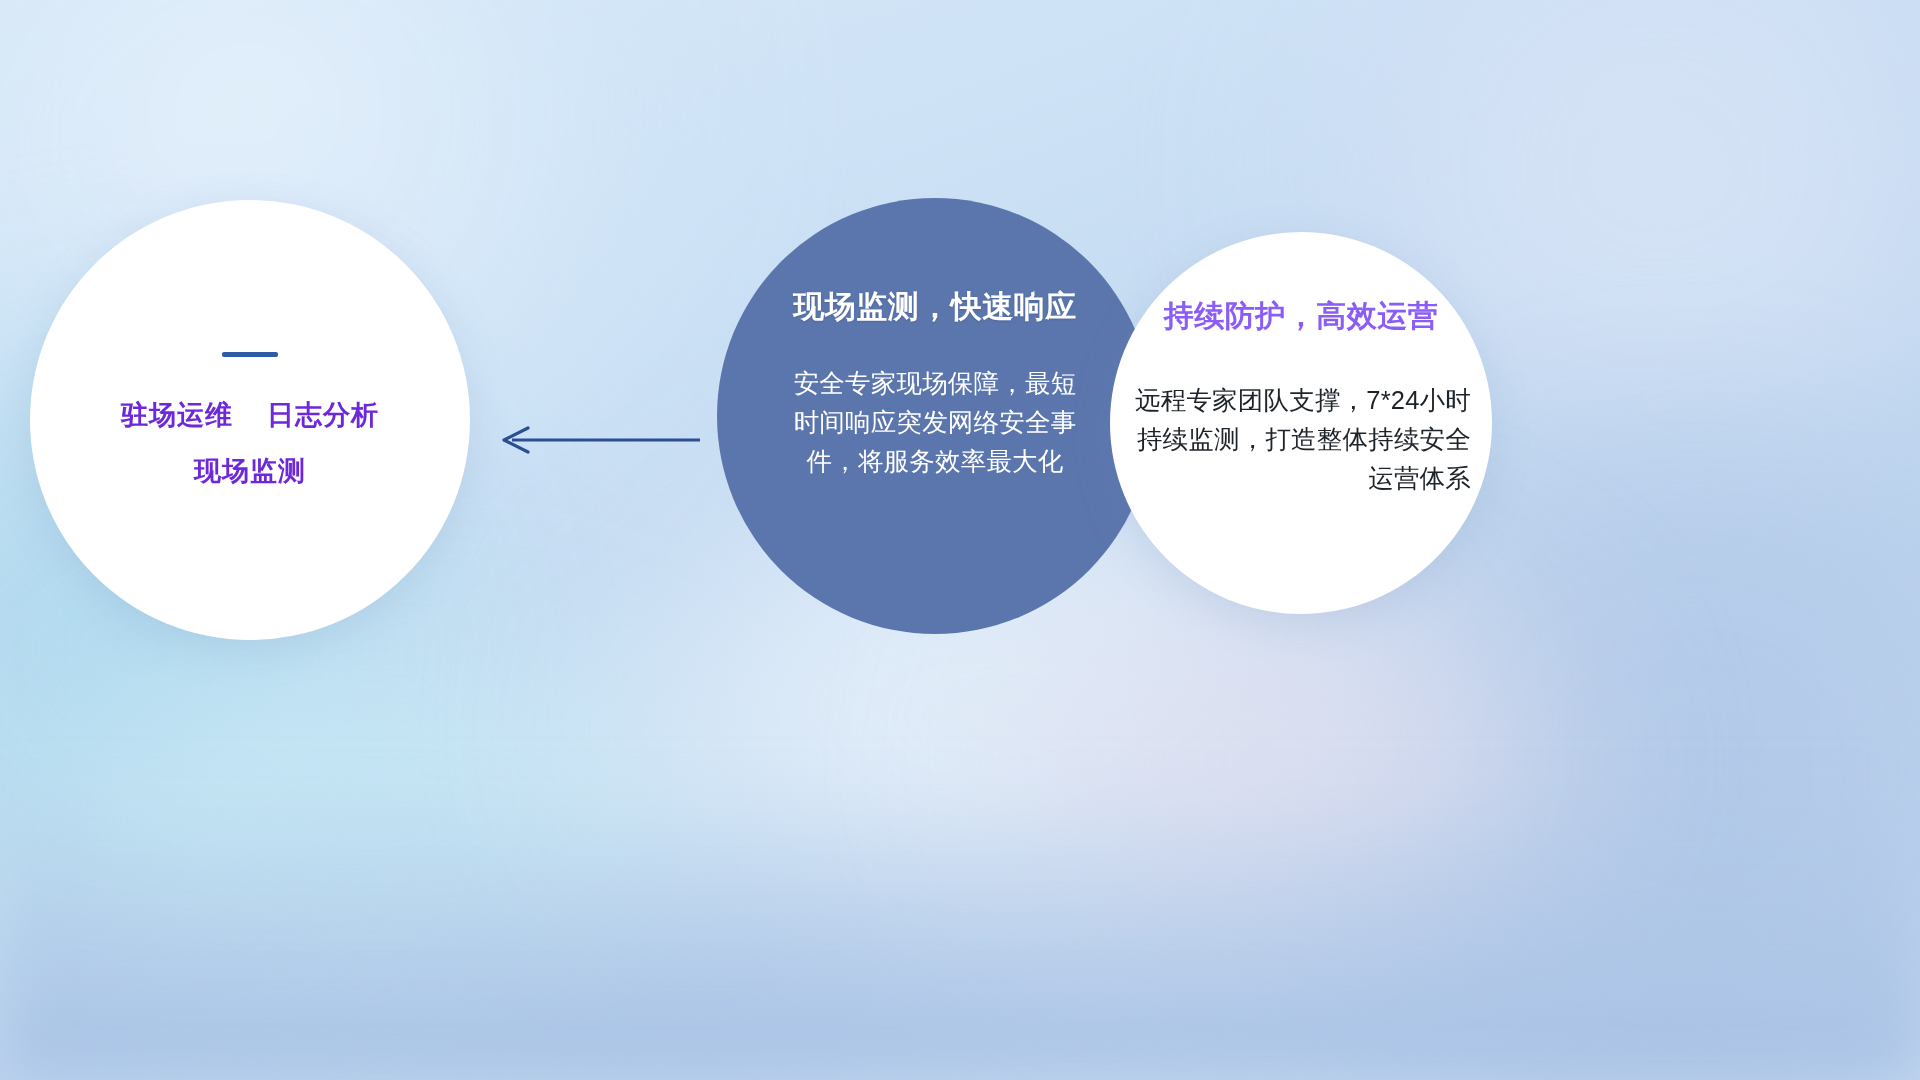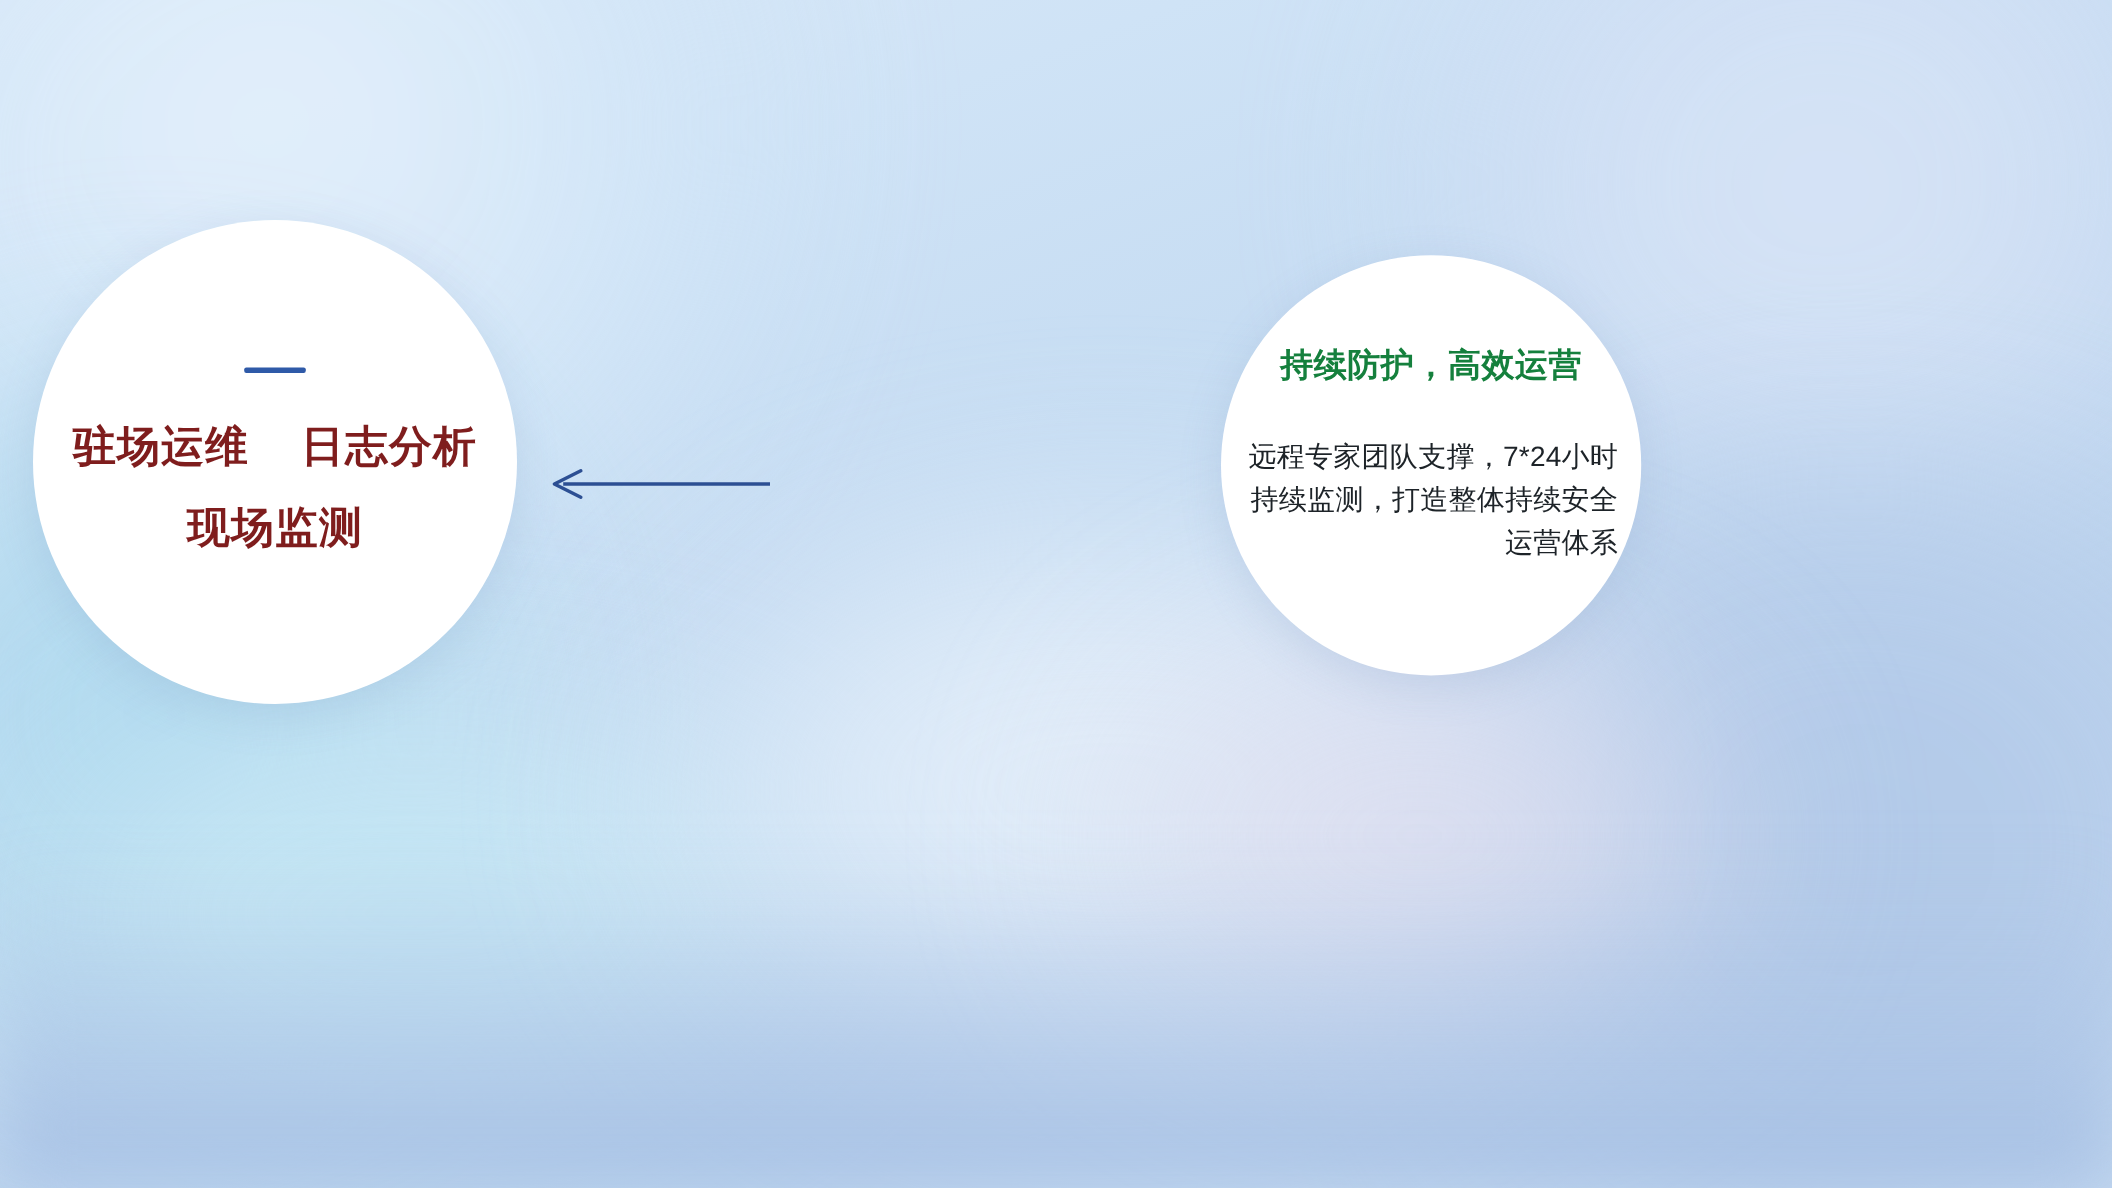--- a/index.html
+++ b/index.html
@@ -79,21 +79,21 @@
   }
   .left-dash {
     width: 56px; height: 5px; background: #2f5aa8; border-radius: 2px;
     margin-bottom: 40px;
   }
   .left-lines {
     display: flex; flex-direction: column; align-items: center;
     gap: 20px;
   }
   .left-line {
-    font-size: 39px; font-weight: bold; color: #7f1d1d;
+    font-size: 27px; font-weight: bold; color: #6d28d9;
     letter-spacing: 1px; white-space: pre;
   }
 
   #circle-mid {
     left: 717px; top: 198px; width: 436px; height: 436px;
     background: #5b76ad;
     flex-direction: column; align-items: center; justify-content: flex-start;
     padding-top: 88px;
     z-index: 2;
   }
@@ -111,22 +111,22 @@
 
   #circle-right {
     left: 1110px; top: 232px; width: 382px; height: 382px;
     background: #ffffff;
     box-shadow: 0 10px 40px rgba(110,140,185,.18);
     flex-direction: column; align-items: center; justify-content: flex-start;
     padding-top: 64px;
     z-index: 3;
   }
   .right-title {
-    font-size: 30px; font-weight: bold; color: #15803d;
-    letter-spacing: .5px; white-space: nowrap; margin-top: 16px;
+    font-size: 30px; font-weight: bold; color: #8b5cf6;
+    letter-spacing: .5px; white-space: nowrap;
   }
   .right-body {
     margin-top: 44px;
     width: 340px;
     font-size: 25.5px; line-height: 1.52; color: #1d2328;
     text-align: right; letter-spacing: .2px;
   }
 </style>
 </head>
 <body>
@@ -151,19 +151,23 @@
   </svg>
 
   <div class="circle" id="circle-left">
     <div class="left-dash"></div>
     <div class="left-lines">
       <div class="left-line">驻场运维    日志分析</div>
       <div class="left-line">现场监测</div>
     </div>
   </div>
 
+  <div class="circle" id="circle-mid">
+    <div class="mid-title">现场监测，快速响应</div>
+    <div class="mid-body">安全专家现场保障，最短时间响应突发网络安全事件，将服务效率最大化</div>
+  </div>
 
   <div class="circle" id="circle-right">
     <div class="right-title">持续防护，高效运营</div>
     <div class="right-body">远程专家团队支撑，7*24小时持续监测，打造整体持续安全运营体系</div>
   </div>
 
 </div>
 
 </body></html>

